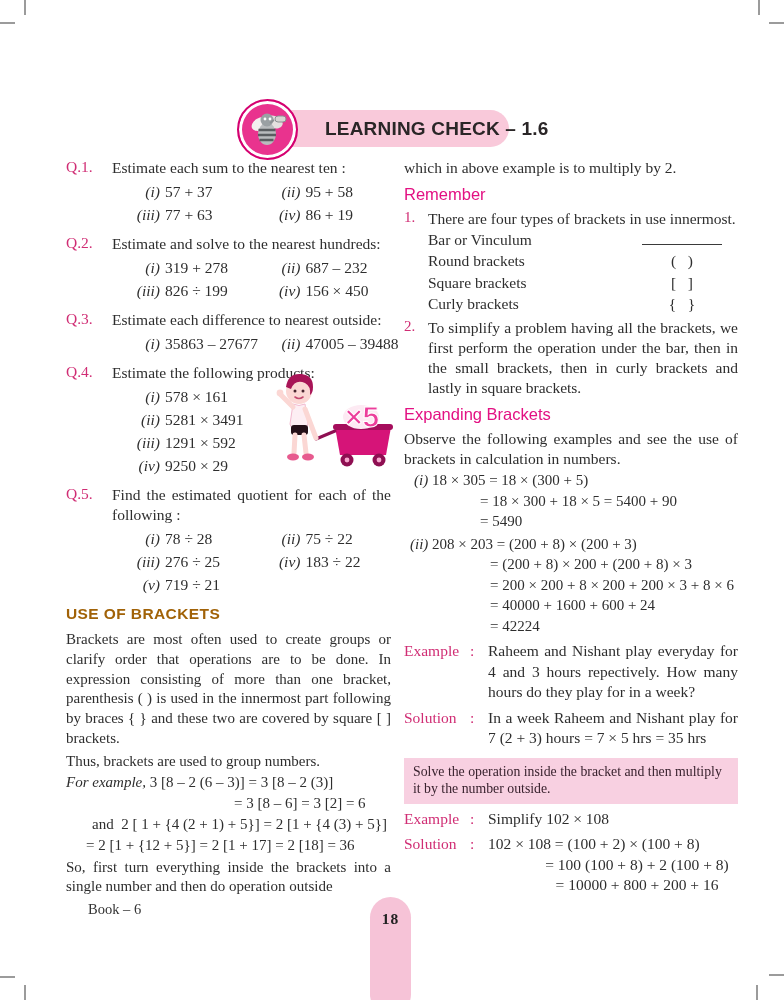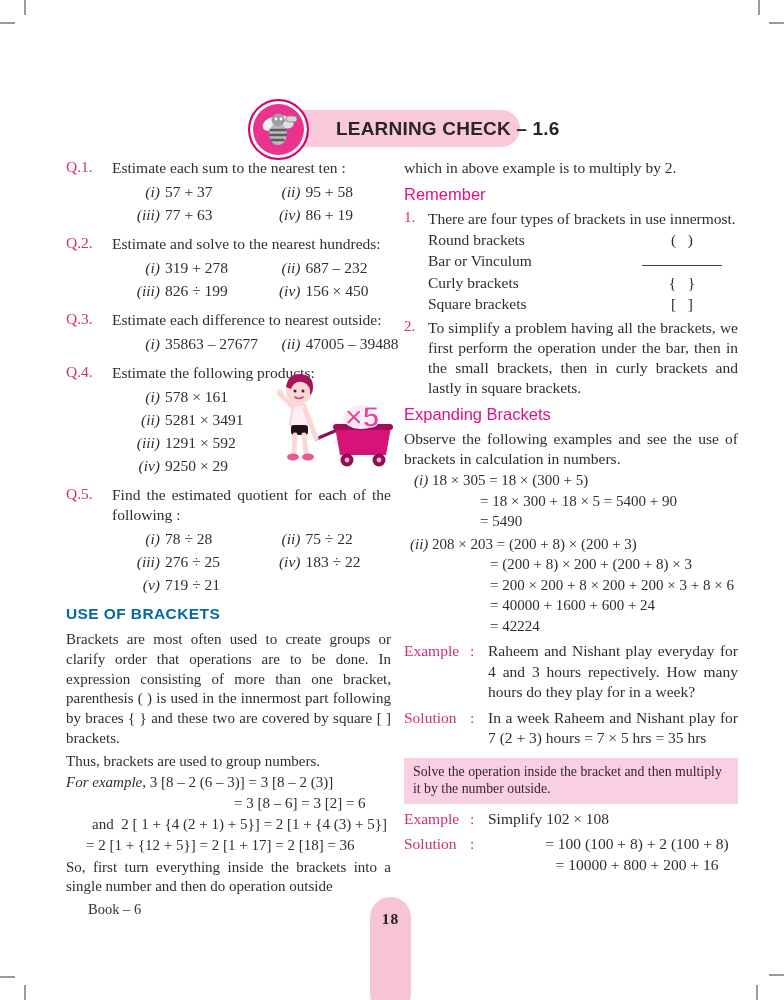--- a/index.html
+++ b/index.html
@@ -10,21 +10,21 @@
   .cm-tl-v{left:24px;top:0;width:2px;height:15px;}
   .cm-tl-h{left:0;top:22px;width:15px;height:2px;}
   .cm-tr-v{right:24px;top:0;width:2px;height:15px;}
   .cm-tr-h{right:0;top:22px;width:15px;height:2px;}
   .cm-bl-v{left:24px;bottom:0;width:2px;height:15px;}
   .cm-bl-h{left:0;bottom:22px;width:15px;height:2px;}
   .cm-br-v{right:26px;bottom:0;width:2px;height:15px;}
   .cm-br-h{right:0;bottom:24px;width:15px;height:2px;}
 
   
-  .lc-header{position:absolute;top:99px;left:248px;width:280px;height:60px;}
+  .lc-header{position:absolute;top:99px;left:237px;width:280px;height:60px;}
   .lc-banner{position:absolute;left:30px;top:11px;width:242px;height:37px;background:#f9c9da;
              border-radius:19px;}
   .lc-banner span{display:block;padding-left:58px;line-height:37px;
              font-family:"Liberation Sans",sans-serif;font-weight:bold;font-size:19px;
              color:#2a2627;letter-spacing:0.2px;white-space:nowrap;}
   .mascot{position:absolute;left:0;top:0;width:57px;height:57px;border-radius:50%;
           background:#e9338e;border:2px solid #d40070;box-shadow:inset 0 0 0 3px #fff;
           display:flex;align-items:center;justify-content:center;}
 
   
@@ -37,21 +37,21 @@
   .qbody{flex:1;min-width:0;}
   .qtext{font-size:15.5px;line-height:20px;text-align:justify;}
   .qitems{display:grid;grid-template-columns:53% 47%;padding-left:14px;margin-top:4px;row-gap:3px;}
   .qitems.onecol{grid-template-columns:100%;width:180px;}
   .qitem{font-size:15.5px;line-height:20px;white-space:nowrap;}
   .qnum{display:inline-block;width:34px;text-align:right;font-style:italic;margin-right:5px;}
 
   .q4wrap{position:relative;min-height:104px;}
   .q4art{position:absolute;right:-6px;top:2px;width:128px;height:104px;}
 
-  .h-use{font-family:"Liberation Sans",sans-serif;font-weight:bold;color:#0369a1;
+  .h-use{font-family:"Liberation Sans",sans-serif;font-weight:bold;color:#a16207;
          font-size:15.5px;letter-spacing:0.4px;margin:10px 0 7px;}
   .h-sub{font-family:"Liberation Sans",sans-serif;color:#e31183;font-size:16.5px;margin:7px 0 5px;}
   .para{font-size:15px;line-height:19.8px;text-align:justify;}
   .fx{font-size:15px;line-height:21px;white-space:nowrap;}
   .fx .lead{font-style:italic;}
   .fx-r{margin-left:168px;}
   .fx-and{margin-left:26px;}
   .fx-c{margin-left:20px;}
 
   .num-item{display:flex;margin-bottom:3px;}
@@ -238,34 +238,34 @@
 
       <div class="para" style="font-size:15.5px;">which in above example is to multiply by 2.</div>
 
       <div class="h-sub">Remember</div>
 
       <div class="num-item">
         <span class="num">1.</span>
         <div class="nbody">
           <div>There are four types of brackets in use innermost.</div>
           <div class="brack-row">
+            <span class="bname">Bar or Vinculum</span>
+            <span class="bsym"><span class="vbar"></span></span>
+          </div>
+          <div class="brack-row">
             <span class="bname">Round brackets</span>
             <span class="bsym">(   )</span>
           </div>
           <div class="brack-row">
-            <span class="bname">Bar or Vinculum</span>
-            <span class="bsym"><span class="vbar"></span></span>
+            <span class="bname">Square brackets</span>
+            <span class="bsym">[   ]</span>
           </div>
           <div class="brack-row">
             <span class="bname">Curly brackets</span>
             <span class="bsym">{   }</span>
-          </div>
-          <div class="brack-row">
-            <span class="bname">Square brackets</span>
-            <span class="bsym">[   ]</span>
           </div>
         </div>
       </div>
 
       <div class="num-item">
         <span class="num">2.</span>
         <div class="nbody">To simplify a problem having all the brackets, we first perform the operation under the bar, then in the small brackets, then in curly brackets and lastly in square brackets.</div>
       </div>
 
       <div class="h-sub">Expanding Brackets</div>
@@ -304,20 +304,21 @@
       <div class="exrow">
         <span class="exlabel">Example</span>
         <span class="excolon">:</span>
         <div class="extext" style="text-align:left;">Simplify 102 × 108</div>
       </div>
 
       <div class="exrow">
         <span class="exlabel">Solution</span>
         <span class="excolon">:</span>
         <div class="extext soltext" style="text-align:left;">
+          <div class="m-line">102 × 108 = (100 + 2) × (100 + 8)</div>
           <div class="m-line sol-ind">= 100 (100 + 8) + 2 (100 + 8)</div>
           <div class="m-line sol-ind">= 10000 + 800 + 200 + 16</div>
         </div>
       </div>
 
     </div>
   </div>
 
   <div class="footer-book">Book – 6</div>
   <div class="page-pill">

